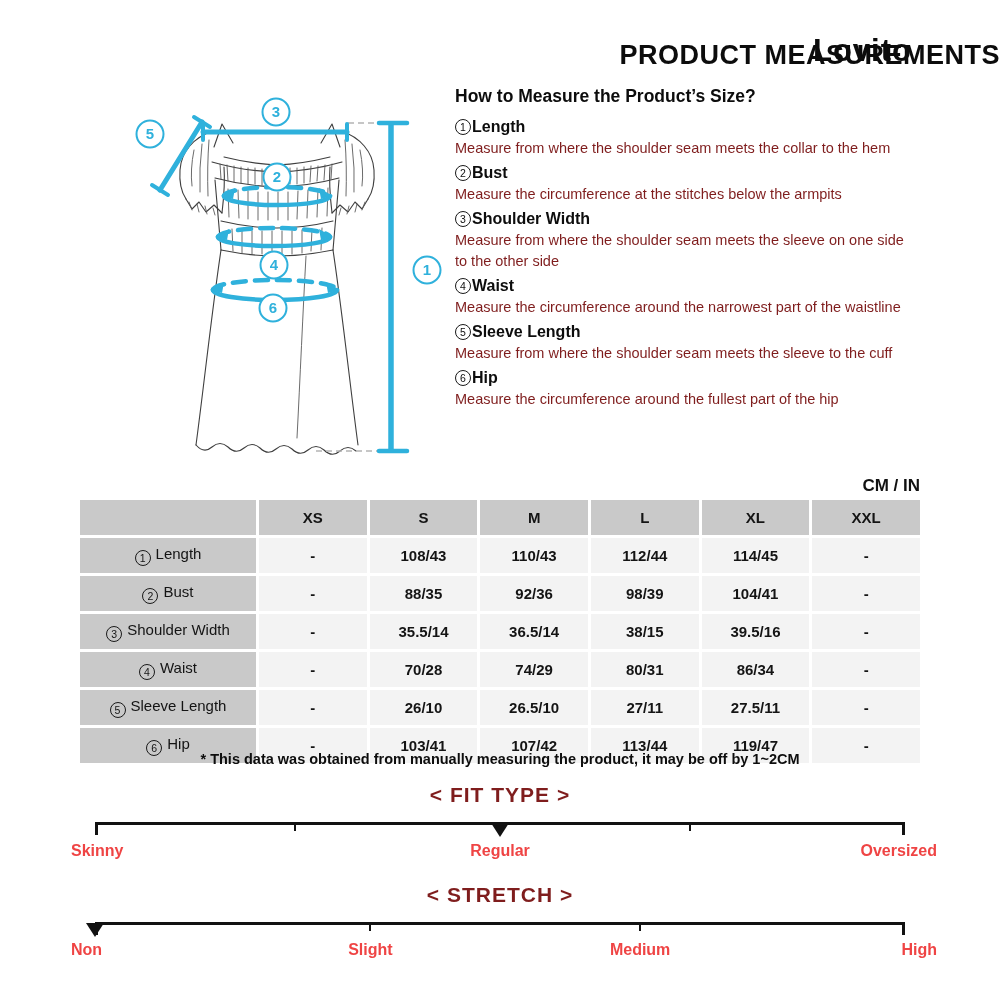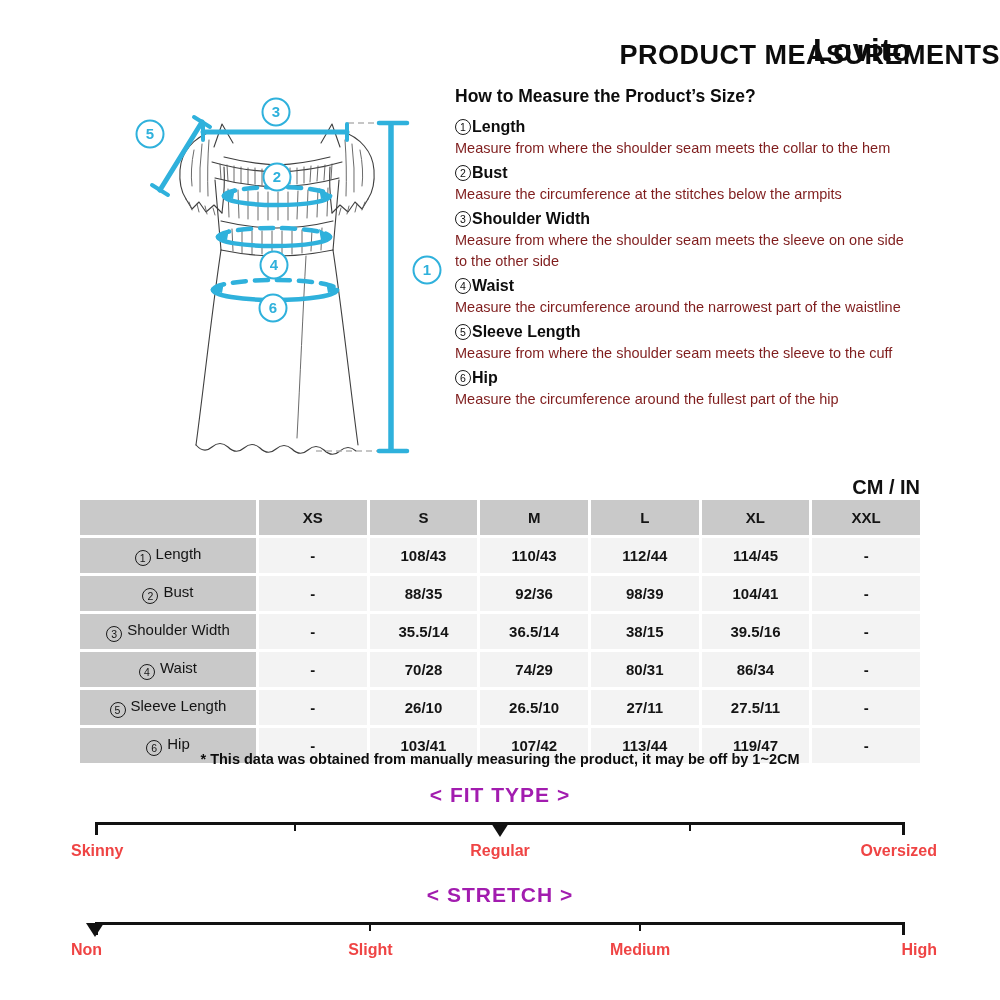--- a/index.html
+++ b/index.html
@@ -27,38 +27,38 @@
   .howto{position:absolute;left:455px;top:86px;width:475px;}
   .howto-heading{font-size:17.5px;font-weight:bold;margin-bottom:9px;color:#0c0c0c;}
   .term{display:flex;align-items:center;gap:1px;font-size:16px;font-weight:bold;
         color:#0d0d0d;margin-top:3px;line-height:22px;}
   .desc{width:455px;font-size:14.5px;line-height:21px;color:#7f1d1d;}
   .cnum{box-sizing:border-box;width:16px;height:16px;border:1.3px solid #1a1a1a;
         border-radius:50%;display:inline-flex;align-items:center;justify-content:center;
         font-size:10.5px;font-weight:normal;flex:none;}
 
   
-  .unit{position:absolute;top:476px;right:80px;font-size:20px;font-weight:bold;}
+  .unit{position:absolute;top:476px;right:80px;font-size:17px;font-weight:bold;}
   table.size-table{position:absolute;top:497px;left:77px;width:846px;
         border-collapse:separate;border-spacing:3px;table-layout:fixed;}
   table.size-table th,table.size-table td{height:35px;padding:0;font-size:15px;
         text-align:center;vertical-align:middle;}
   table.size-table th{background:#c9c9c9;font-weight:bold;color:#141414;}
   th.corner{background:#c9c9c9;}
   td.rowlabel{background:#c9c9c9;text-align:left;padding-left:10px;font-weight:normal;color:#141414;}
   td.val{background:#f3f3f3;font-weight:bold;color:#141414;}
   td.rowlabel .cnum{margin-right:5px;vertical-align:-3px;display:inline-flex;}
   col.c0{width:176px;}
 
   .footnote{position:absolute;top:726px;left:0;width:100%;text-align:center;
             font-size:14.5px;font-weight:bold;color:#0d0d0d;margin-top:25px;}
 
   
   .scale-heading{position:absolute;left:0;width:100%;text-align:center;
-                 font-size:21px;font-weight:bold;letter-spacing:1px;color:#a21caf;}
+                 font-size:21px;font-weight:bold;letter-spacing:1px;color:#7f1d1d;}
   .scale{position:absolute;left:95px;width:810px;height:18px;}
   .sline{position:absolute;left:0;right:0;top:0;height:3px;background:#121212;}
   .cap{position:absolute;top:0;width:3px;height:13px;background:#121212;}
   .cap.left{left:0;} .cap.right{right:0;}
   .tick{position:absolute;top:0;width:2px;height:9px;background:#121212;transform:translateX(-50%);}
   .tri{position:absolute;top:1px;width:0;height:0;transform:translateX(-50%);
        border-left:9px solid transparent;border-right:9px solid transparent;
        border-top:14px solid #121212;}
   .scale-labels{position:absolute;left:95px;width:810px;height:20px;font-size:16px;font-weight:bold;color:#ef4444;}
   .sl-left{position:absolute;left:-24px;top:0;}

